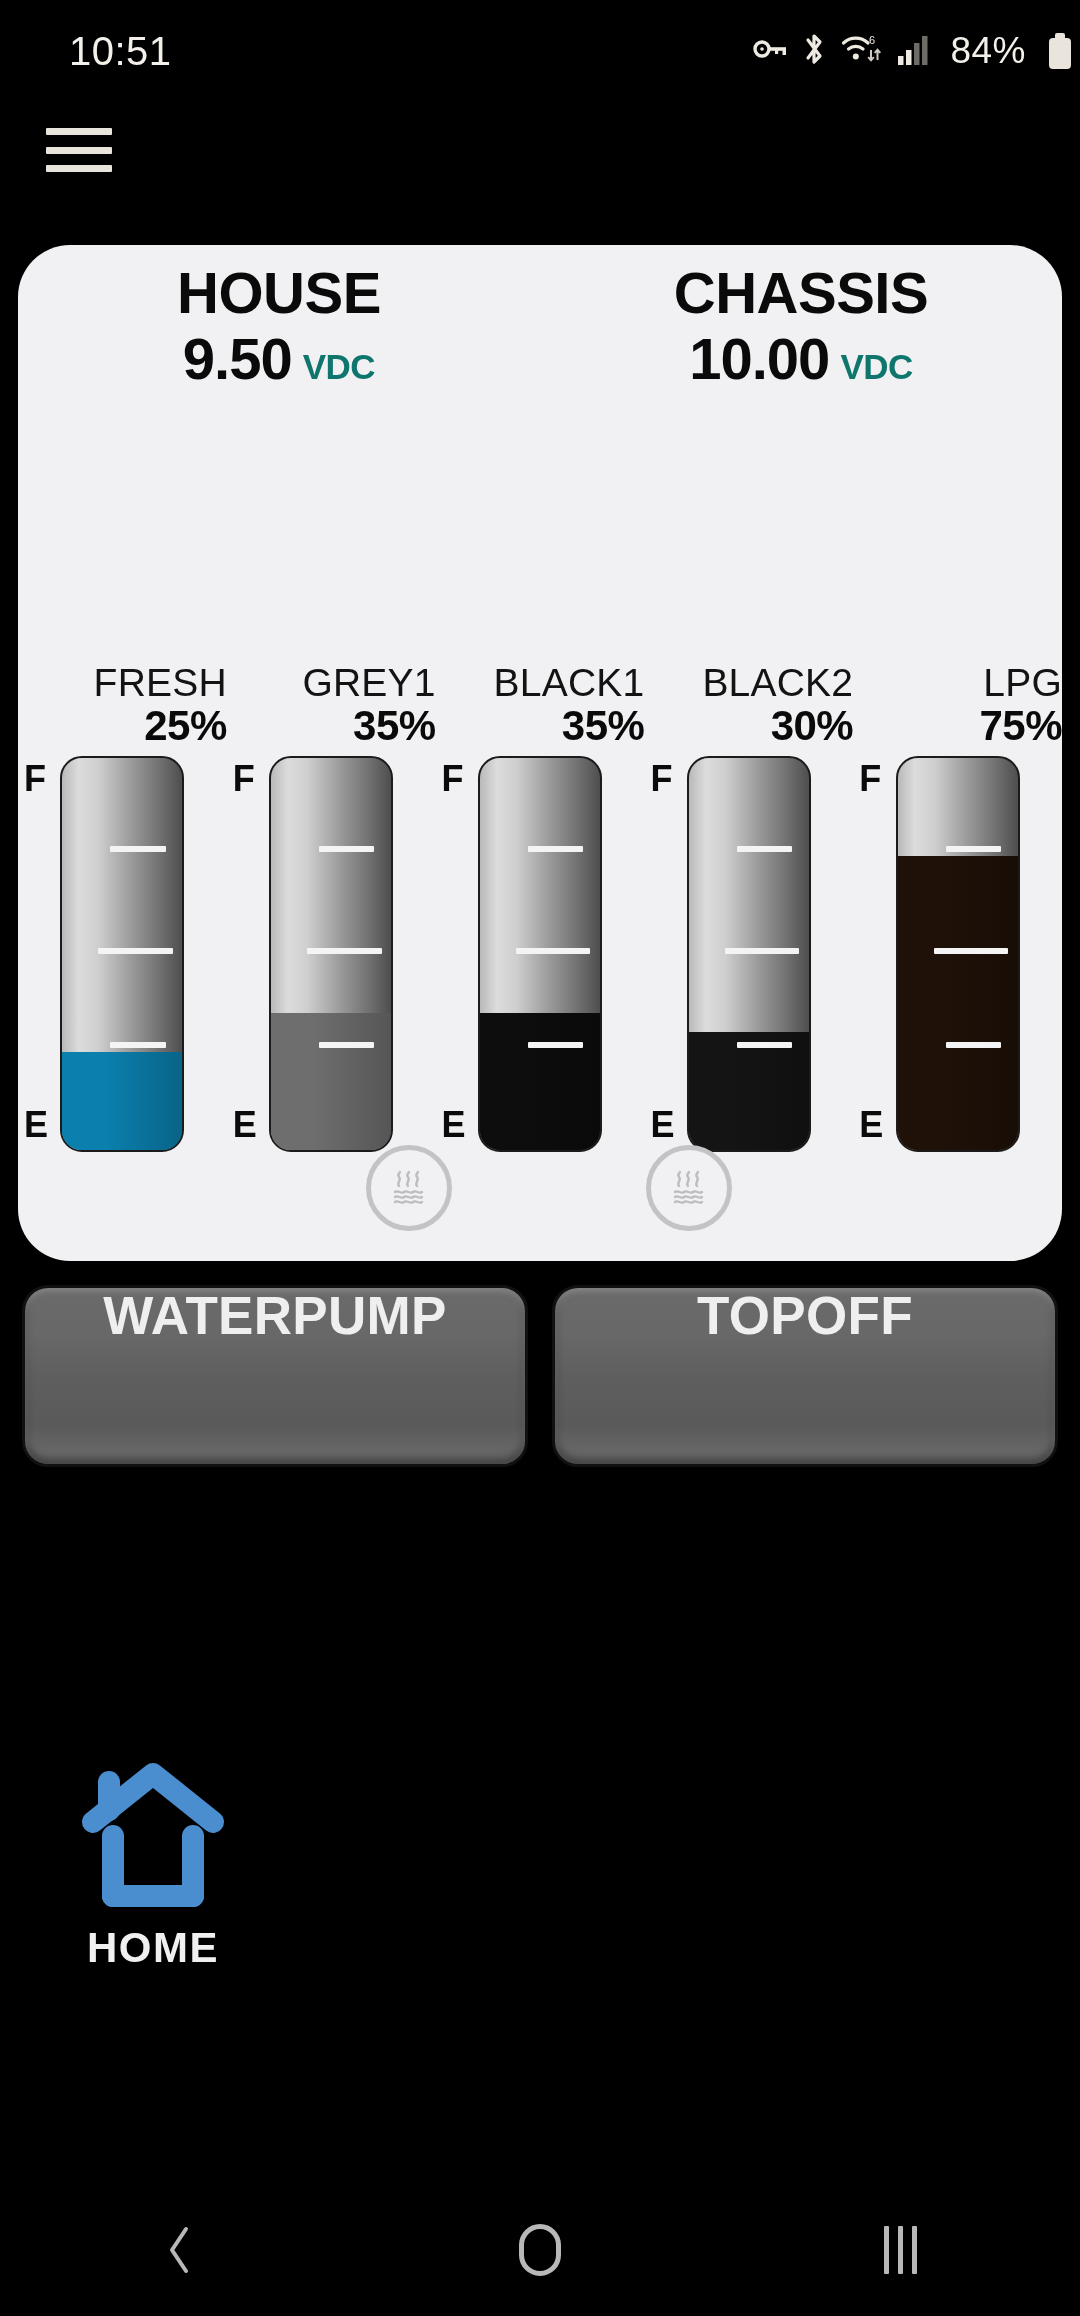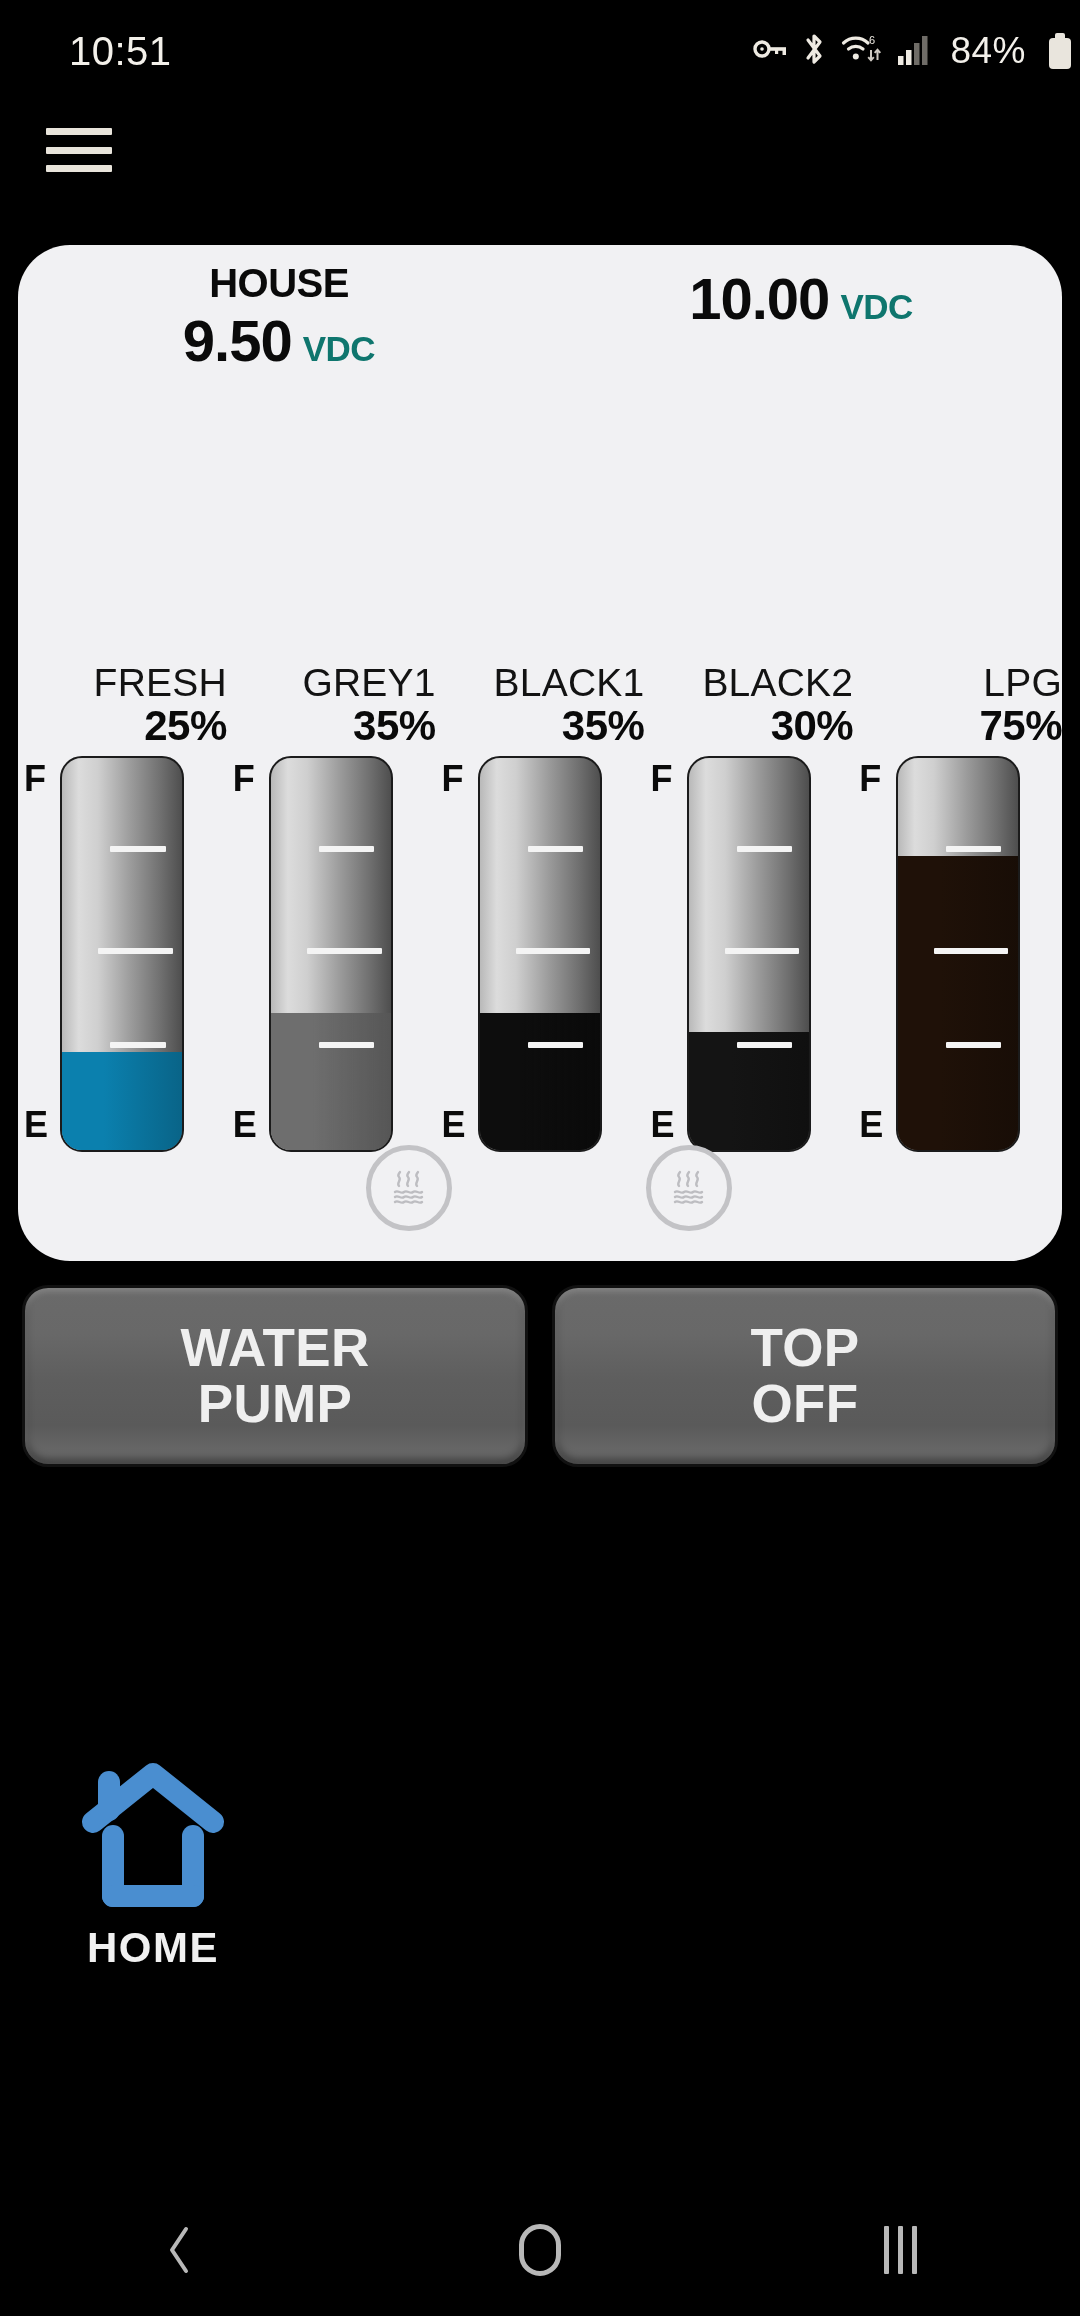--- a/index.html
+++ b/index.html
@@ -108,21 +108,21 @@
     height: 160px;
     display: flex;
   }
   .volt-block {
     flex: 1;
     display: flex;
     flex-direction: column;
     align-items: center;
   }
   .volt-title {
-    font-size: 40px;
+    font-size: 58px;
     font-weight: bold;
     color: #0a0a0a;
     letter-spacing: -0.5px;
     line-height: 1.04;
   }
   .volt-value-row {
     display: flex;
     align-items: baseline;
     gap: 11px;
     margin-top: 2px;
@@ -247,22 +247,22 @@
   .ctl-btn {
     flex: 1;
     border-radius: 26px;
     background: linear-gradient(to bottom,
       #6a6a6a 0%, #686868 26%, #5e5e5e 52%, #5a5a5a 78%, #6d6d6d 100%);
     border: 3px solid #111;
     box-shadow: inset 0 3px 6px rgba(255,255,255,0.22),
                 inset 0 -5px 9px rgba(0,0,0,0.45),
                 0 5px 6px rgba(0,0,0,0.7);
     display: flex;
-    flex-direction: column;
-    align-items: center;
+    flex-direction: row;
+    align-items: flex-start;
     justify-content: center;
     color: #efefef;
     font-size: 53px;
     font-weight: bold;
     letter-spacing: 0.3px;
     line-height: 1.06;
     cursor: pointer;
   }
 
   
@@ -383,20 +383,21 @@
 
       <div class="volt-block">
         <div class="volt-title">HOUSE</div>
         <div class="volt-value-row">
           <span class="volt-value">9.50</span>
           <span class="volt-unit">VDC</span>
         </div>
       </div>
 
       <div class="volt-block">
+        <div class="volt-title">CHASSIS</div>
         <div class="volt-value-row">
           <span class="volt-value">10.00</span>
           <span class="volt-unit">VDC</span>
         </div>
       </div>
     </div>
 
     <div id="tanks">
         <div class="tank-col">
           <div class="tank-name">FRESH</div>

